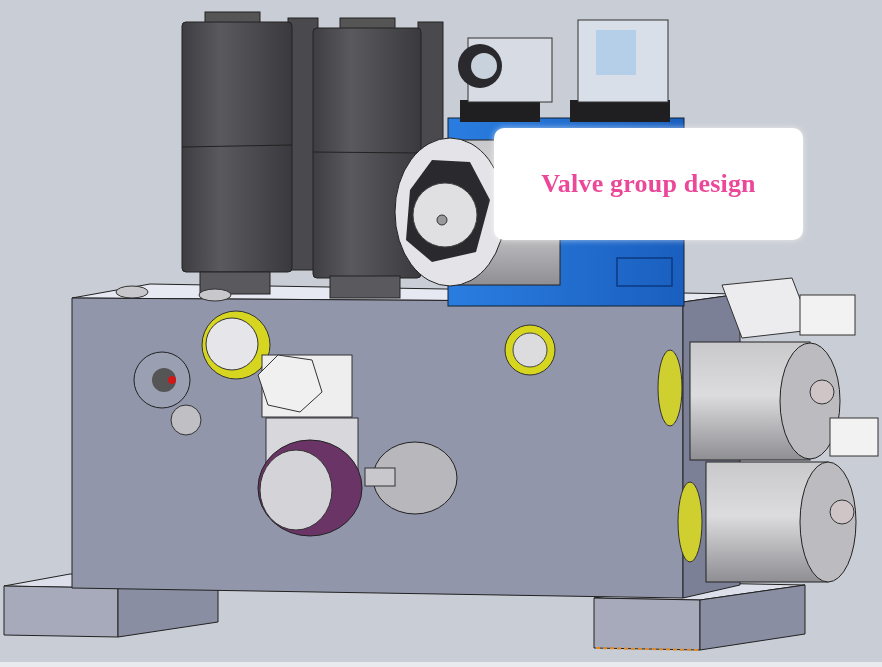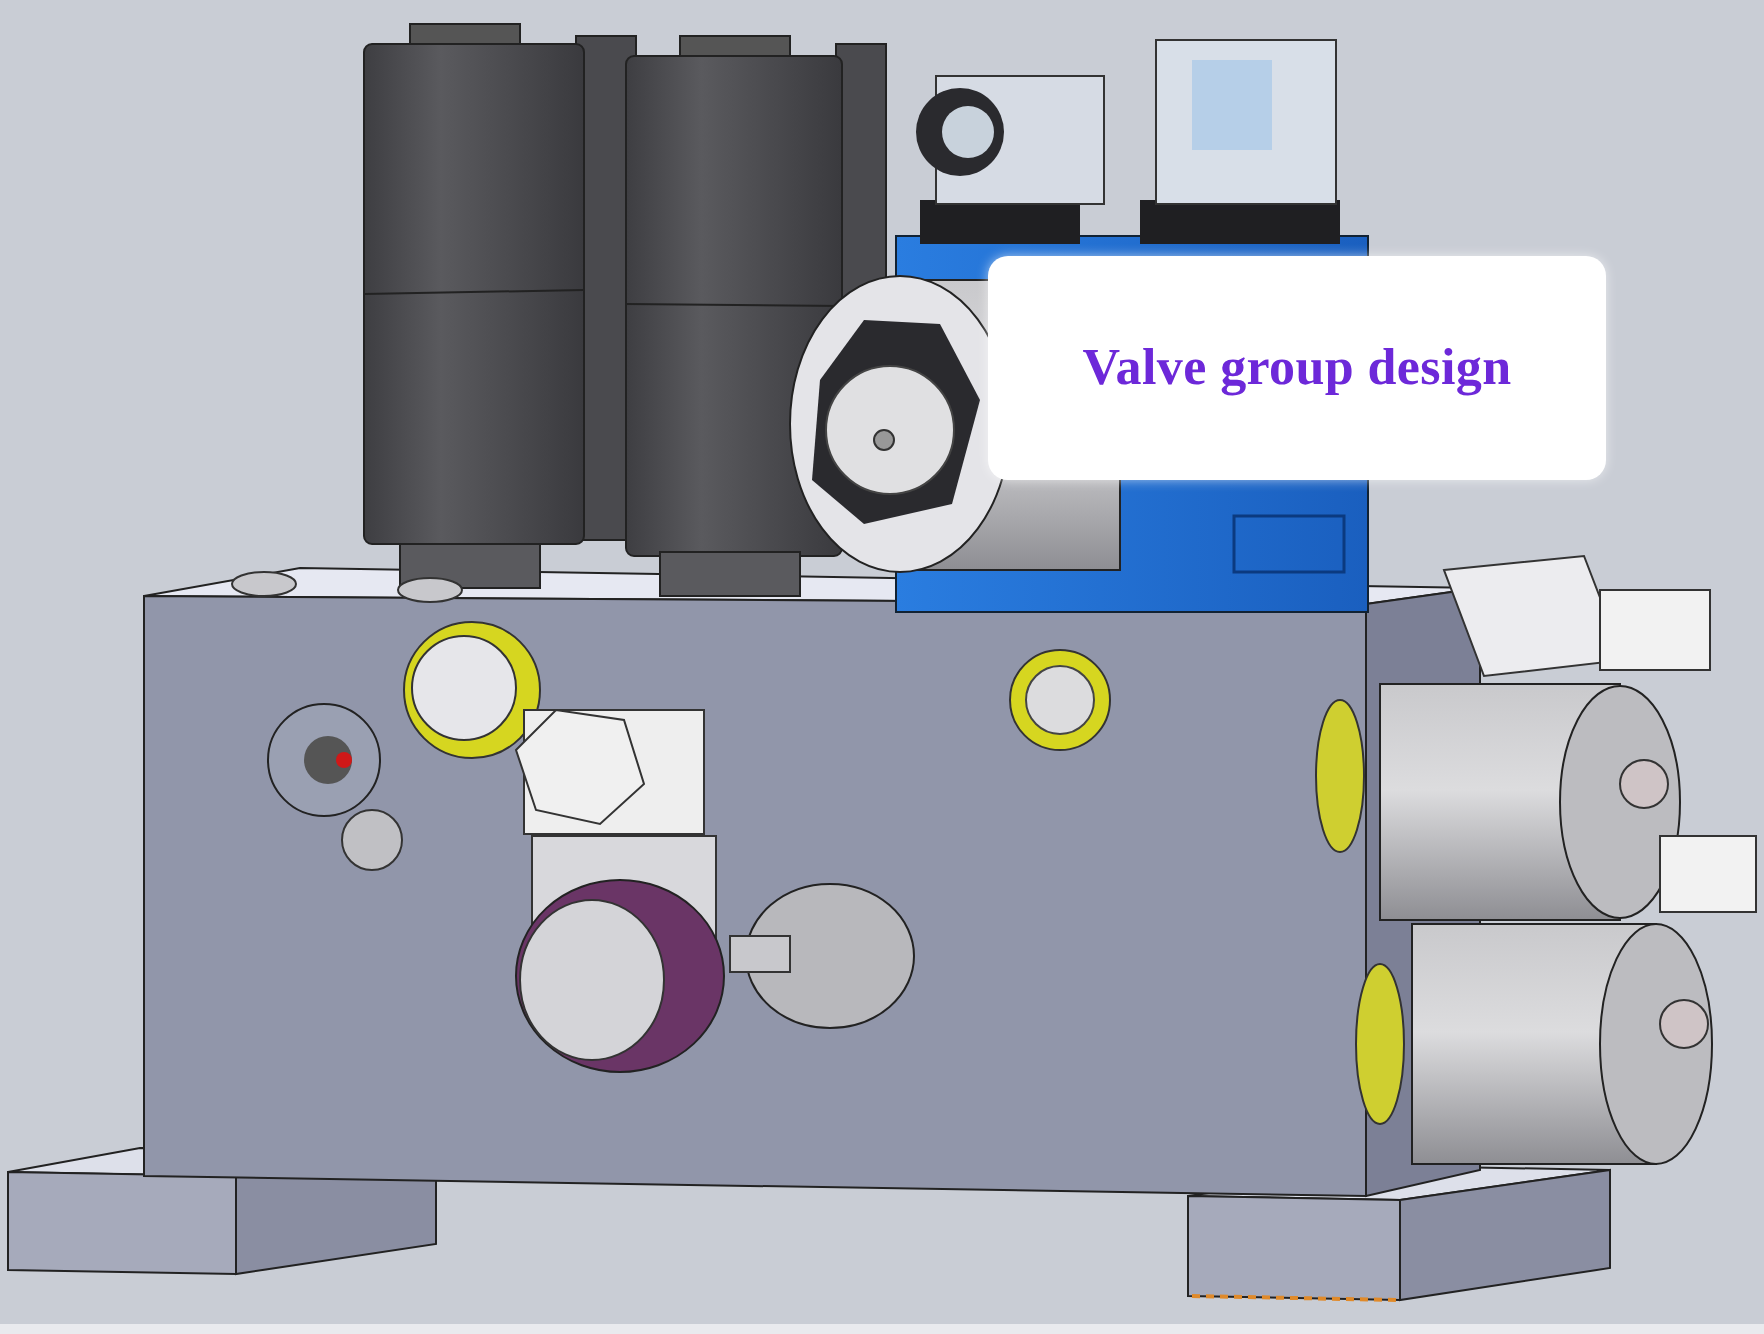--- a/index.html
+++ b/index.html
@@ -1,20 +1,20 @@
 <!DOCTYPE html>
 <html><head>
 <meta charset="utf-8">
 <style>
   html,body{margin:0;padding:0;}
   body{width:882px;height:667px;overflow:hidden;background:#c9cdd5;font-family:"Liberation Serif",serif;position:relative;}
   .scene{position:absolute;left:0;top:0;width:882px;height:667px;}
   .bottom-strip{position:absolute;left:0;top:662px;width:882px;height:5px;background:#e9eaee;}
   .label-card{position:absolute;left:494px;top:128px;width:309px;height:112px;background:#ffffff;border-radius:10px;display:flex;align-items:center;justify-content:center;box-shadow:0 0 6px rgba(255,255,255,0.6);}
-  .label-text{font-family:"Liberation Serif",serif;font-weight:bold;font-size:26px;color:#6d28d9;letter-spacing:0.2px;}
+  .label-text{font-family:"Liberation Serif",serif;font-weight:bold;font-size:26px;color:#ec4899;letter-spacing:0.2px;}
 </style>
 </head>
 <body>
 
 <svg class="scene" viewBox="0 0 882 667" xmlns="http://www.w3.org/2000/svg">
   <defs>
     <linearGradient id="darkCoil" x1="0" x2="1" y1="0" y2="0">
       <stop offset="0" stop-color="#3e3e42"></stop>
       <stop offset="0.35" stop-color="#5a5a5e"></stop>
       <stop offset="1" stop-color="#3a3a3e"></stop>

